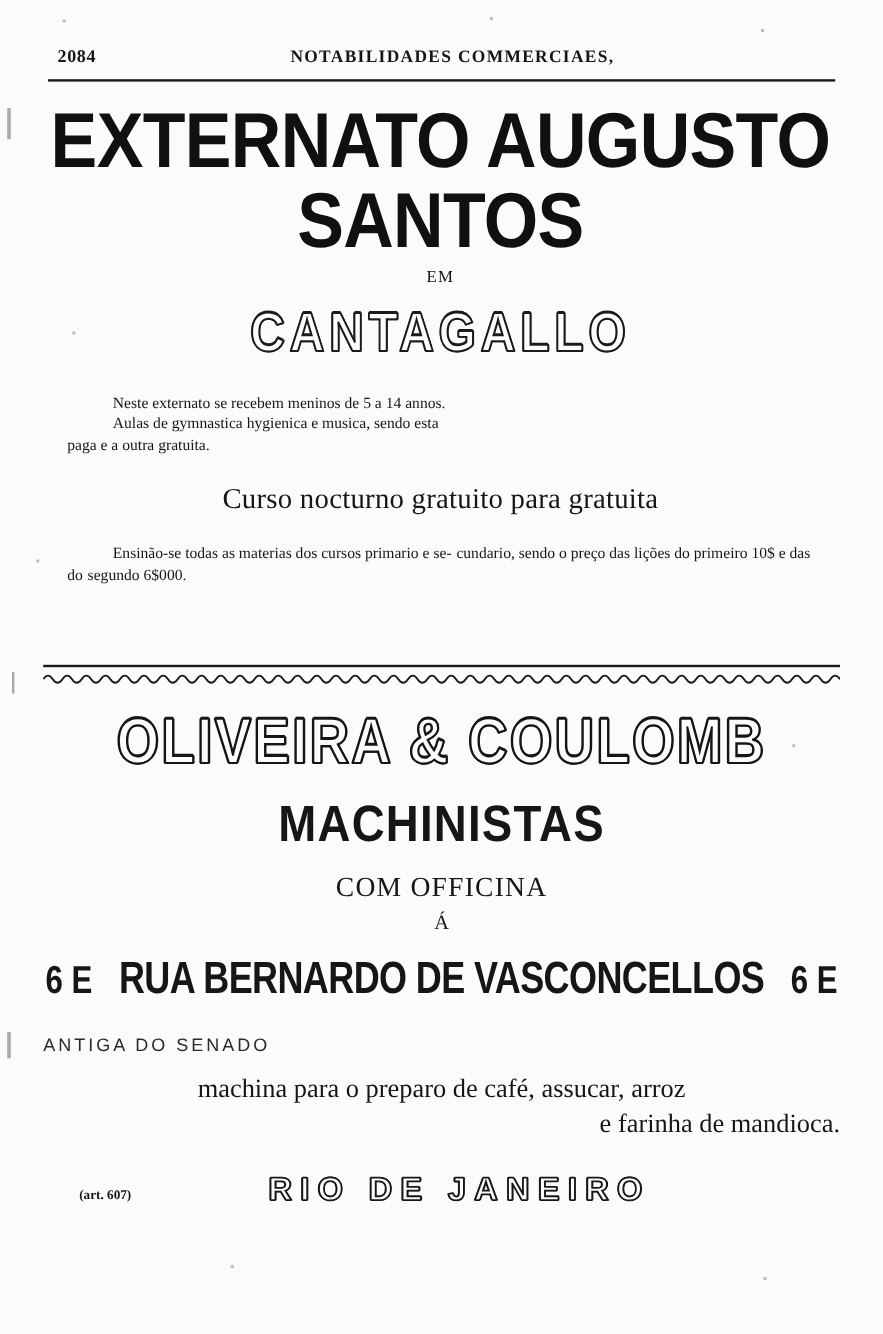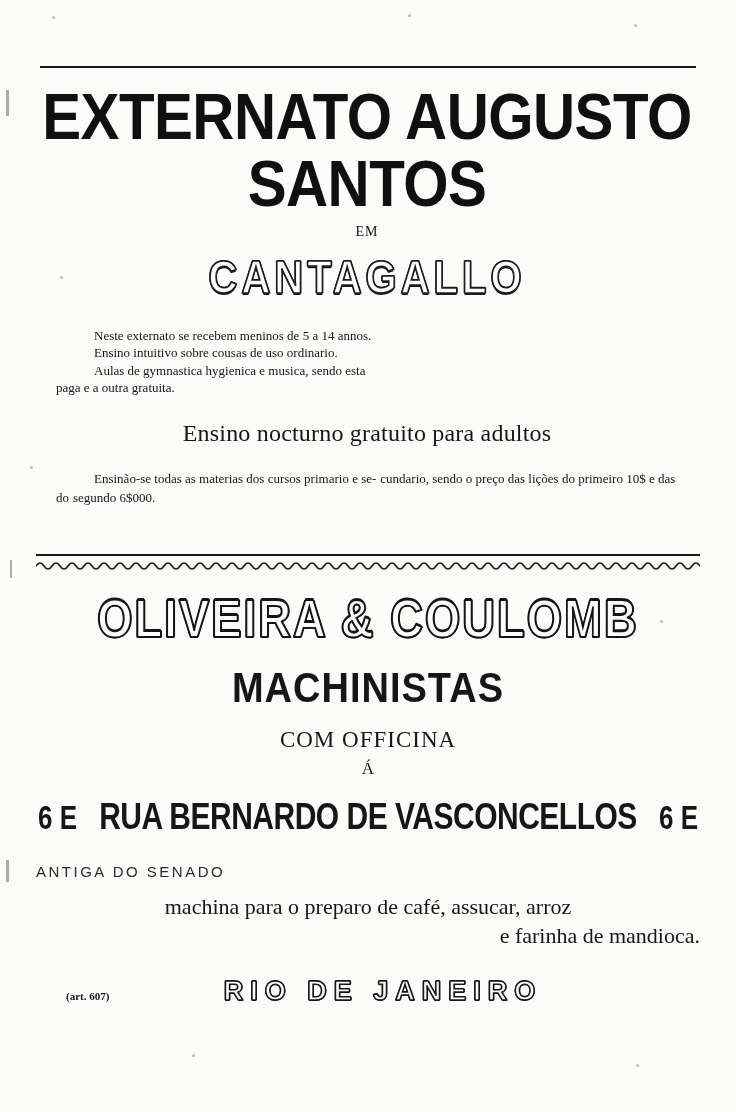--- a/index.html
+++ b/index.html
@@ -277,35 +277,38 @@
   <div class="edge-mark" style="left:6px;top:860px;width:3px;height:22px;"></div>
   <div class="dot" style="left:52px;top:16px;width:3px;height:3px;"></div>
   <div class="dot" style="left:408px;top:14px;width:3px;height:3px;"></div>
   <div class="dot" style="left:634px;top:24px;width:3px;height:3px;"></div>
   <div class="dot" style="left:60px;top:276px;width:3px;height:3px;"></div>
   <div class="dot" style="left:30px;top:466px;width:3px;height:3px;"></div>
   <div class="dot" style="left:660px;top:620px;width:3px;height:3px;"></div>
   <div class="dot" style="left:192px;top:1054px;width:3px;height:3px;"></div>
   <div class="dot" style="left:636px;top:1064px;width:3px;height:3px;"></div>
 
+  <div class="runhead">
+    <div class="folio">2084</div>
+    <div class="runhead-title">NOTABILIDADES COMMERCIAES,</div>
+  </div>
   <div class="rule-top"></div>
 
   <div class="ad1">
     <div class="hdr-huge">EXTERNATO AUGUSTO SANTOS</div>
     <div class="em-line">EM</div>
     <div class="outline-word">CANTAGALLO</div>
 
     <div class="p-block">
       <span class="body-para ln indent1">Neste externato se recebem meninos de 5 a 14 annos.</span>
-      <span class="body-para ln indent1">Ensino intuitivo sobre cousas de uso ordinario.</span>
       <span class="body-para ln indent1">Aulas de gymnastica  hygienica  e  musica,  sendo esta</span>
       <span class="body-para ln">paga e a outra gratuita.</span>
     </div>
 
-    <div class="subhead">Ensino nocturno gratuito para adultos</div>
+    <div class="subhead">Curso nocturno gratuito para gratuita</div>
 
     <div class="p-block2">
       <span class="body-para ln indent1">Ensinão-se todas  as  materias  dos  cursos  primario e se-</span>
       <span class="body-para ln">cundario, sendo o preço  das  lições do primeiro 10$ e das do</span>
       <span class="body-para ln">segundo 6$000.</span>
     </div>
 
   </div>
 
   <div class="sep">

